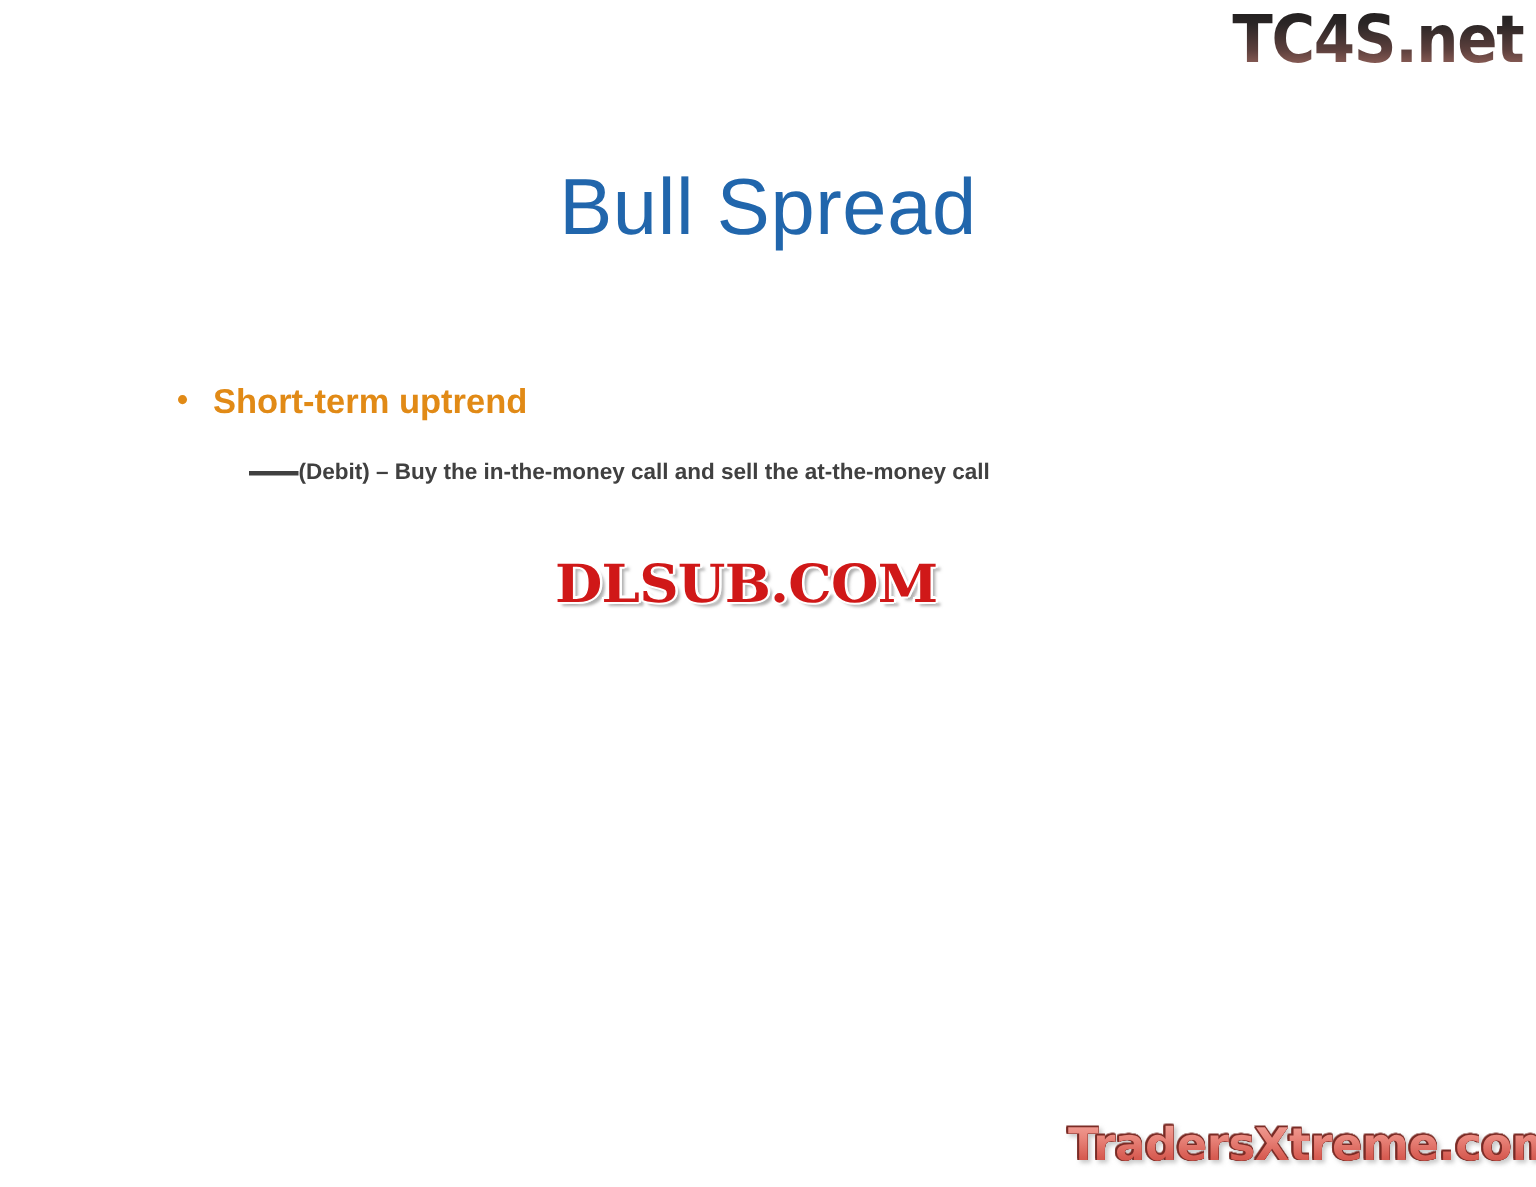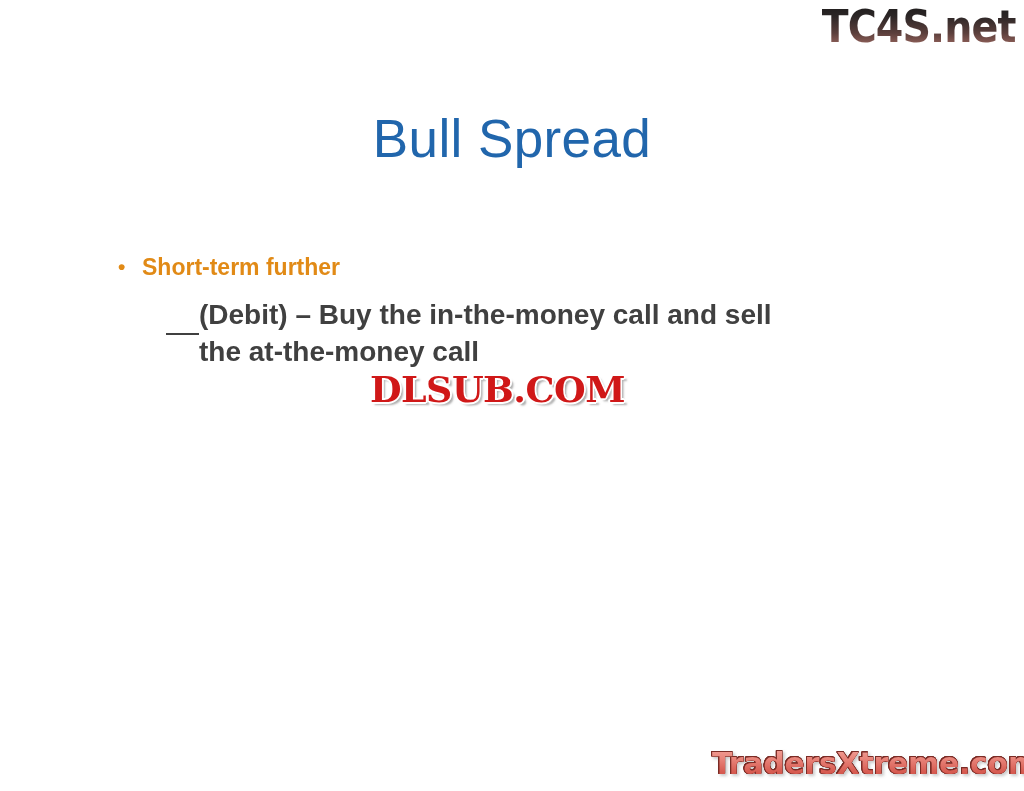--- a/index.html
+++ b/index.html
@@ -85,22 +85,22 @@
     text-align: left;
     color: #E18A16;
   }
   .lvl1 .lvl1-text {
     white-space: nowrap;
   }
 
   
   .lvl2 {
     display: flex;
-    align-items: center;
-    font-size: 28px;
+    align-items: flex-end;
+    font-size: 15px;
     font-weight: bold;
     color: #404040;
     line-height: 37px;
     margin-left: 48px;
     margin-bottom: 3px;
   }
   .lvl2 .dash {
     flex: 0 0 auto;
     width: 33px;
     height: 37px;
@@ -180,21 +180,21 @@
 <div id="slide">
 
   <div id="tc4s-logo">TC4S.net</div>
 
   <div id="title">Bull Spread</div>
 
   <div id="body-block">
 
     <div class="lvl1">
       <span class="dot">•</span>
-      <span class="lvl1-text">Short-term further</span>
+      <span class="lvl1-text">Short-term uptrend</span>
     </div>
 
     <div class="lvl2">
       <span class="dash"></span>
       <span class="lvl2-text">(Debit) – Buy the in-the-money call and sell the at-the-money call</span>
     </div>
 
 
   </div>
 

